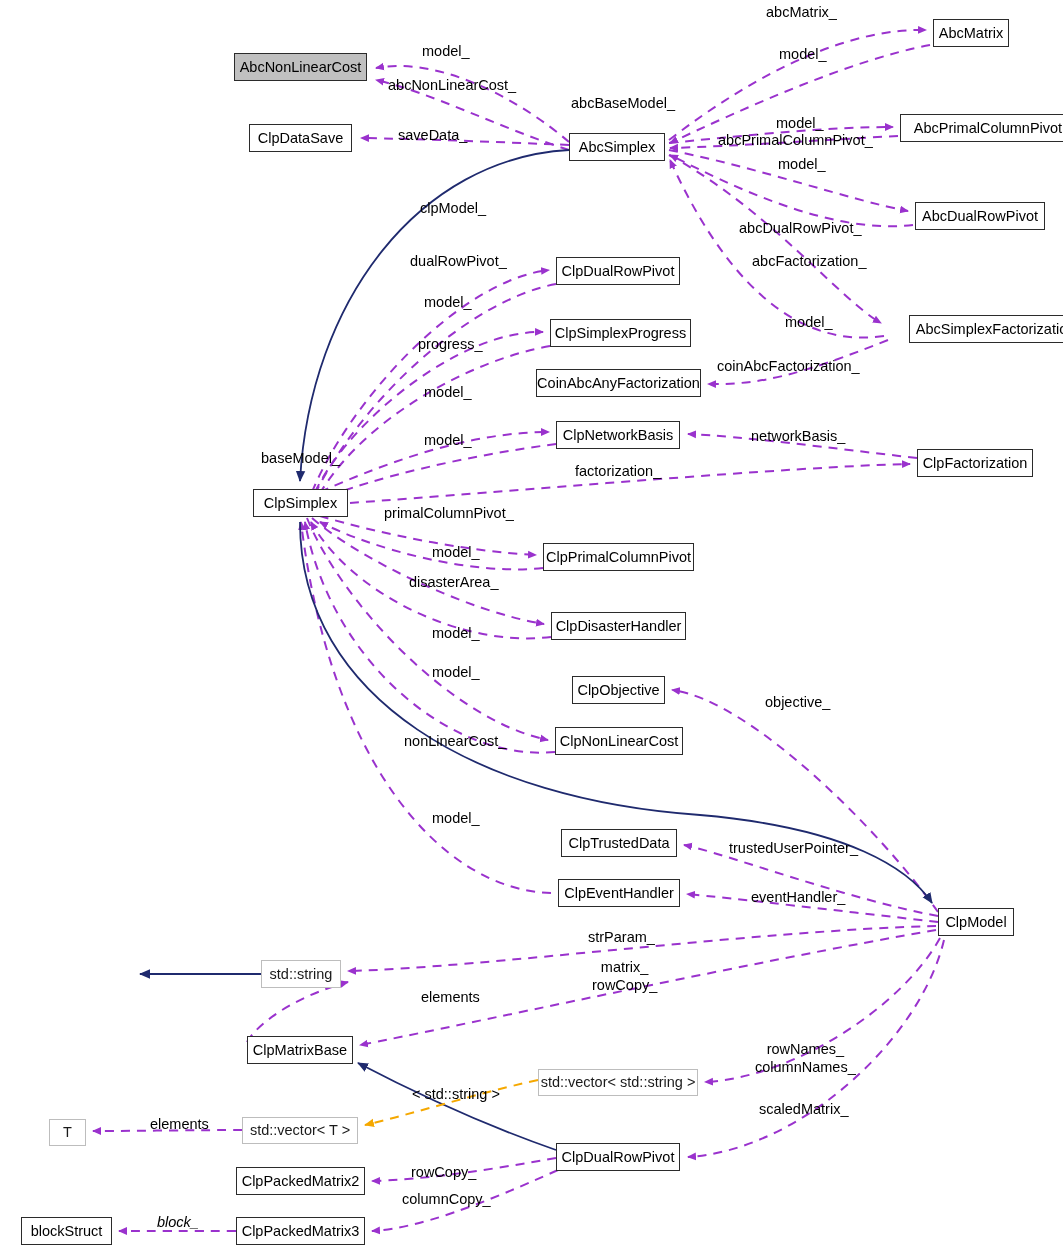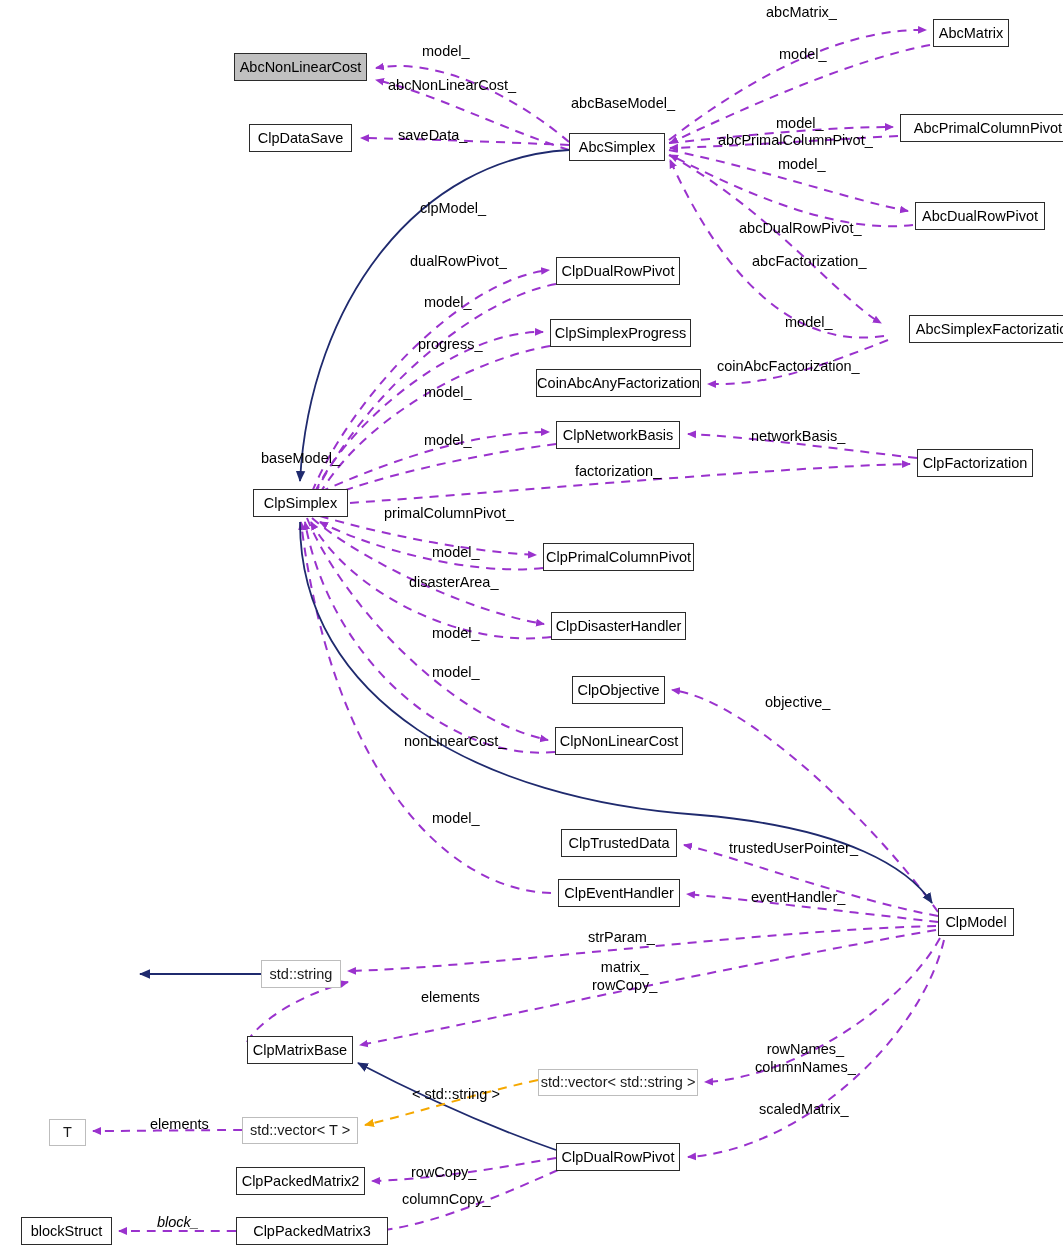--- a/index.html
+++ b/index.html
@@ -187,21 +187,21 @@
   <div class="node strong" style="left:558px; top:879px; width:122px; height:28px;">ClpEventHandler</div>
   <div class="node strong" style="left:938px; top:908px; width:76px; height:28px;">ClpModel</div>
   <div class="node ghost" style="left:261px; top:960px; width:80px; height:28px;">std::string</div>
   <div class="node strong" style="left:247px; top:1036px; width:106px; height:28px;">ClpMatrixBase</div>
   <div class="node ghost" style="left:538px; top:1069px; width:160px; height:27px;">std::vector&lt; std::string &gt;</div>
   <div class="node ghost" style="left:49px; top:1119px; width:37px; height:27px;">T</div>
   <div class="node ghost" style="left:242px; top:1117px; width:116px; height:27px;">std::vector&lt; T &gt;</div>
   <div class="node strong" style="left:556px; top:1143px; width:124px; height:28px;">ClpDualRowPivot</div>
   <div class="node strong" style="left:236px; top:1167px; width:129px; height:28px;">ClpPackedMatrix2</div>
   <div class="node strong" style="left:21px; top:1217px; width:91px; height:28px;">blockStruct</div>
-  <div class="node strong" style="left:236px; top:1217px; width:152px; height:28px;">ClpPackedMatrix3</div>
+  <div class="node strong" style="left:236px; top:1217px; width:129px; height:28px;">ClpPackedMatrix3</div>
 
   <div class="edge-label" style="left:422px; top:42px;">model_</div>
   <div class="edge-label" style="left:388px; top:76px;">abcNonLinearCost_</div>
   <div class="edge-label" style="left:766px; top:3px;">abcMatrix_</div>
   <div class="edge-label" style="left:779px; top:45px;">model_</div>
   <div class="edge-label" style="left:571px; top:94px;">abcBaseModel_</div>
   <div class="edge-label" style="left:776px; top:114px;">model_</div>
   <div class="edge-label" style="left:718px; top:131px;">abcPrimalColumnPivot_</div>
   <div class="edge-label" style="left:398px; top:126px;">saveData_</div>
   <div class="edge-label" style="left:778px; top:155px;">model_</div>

